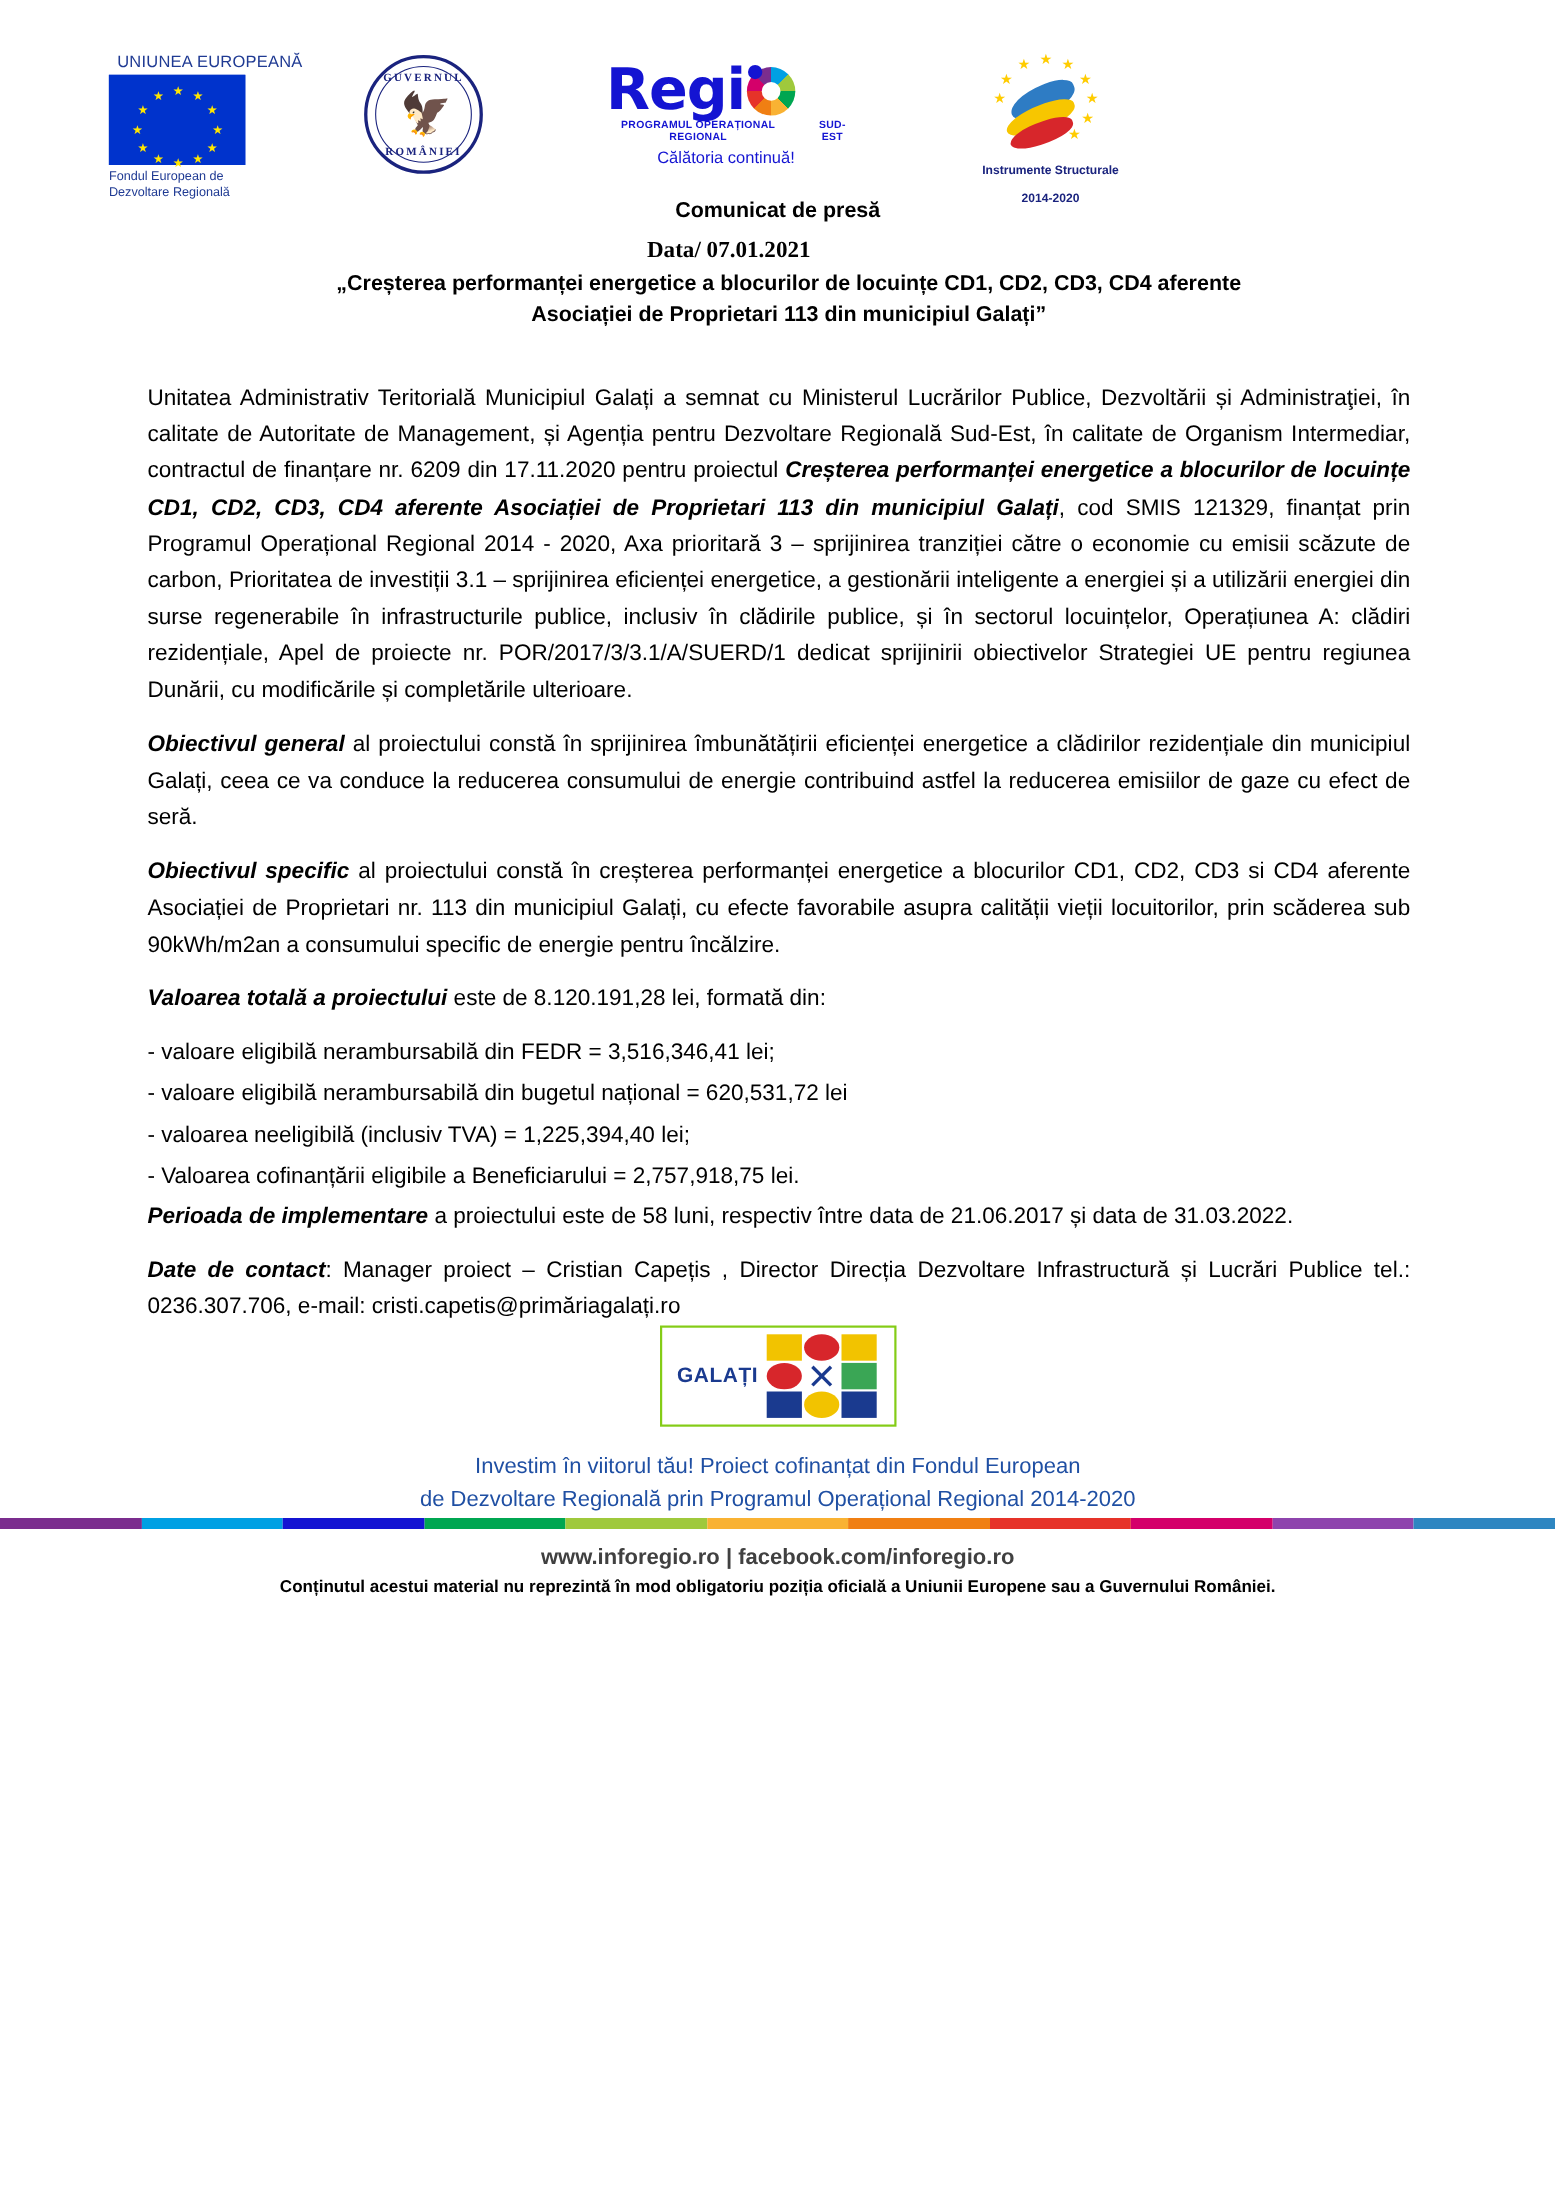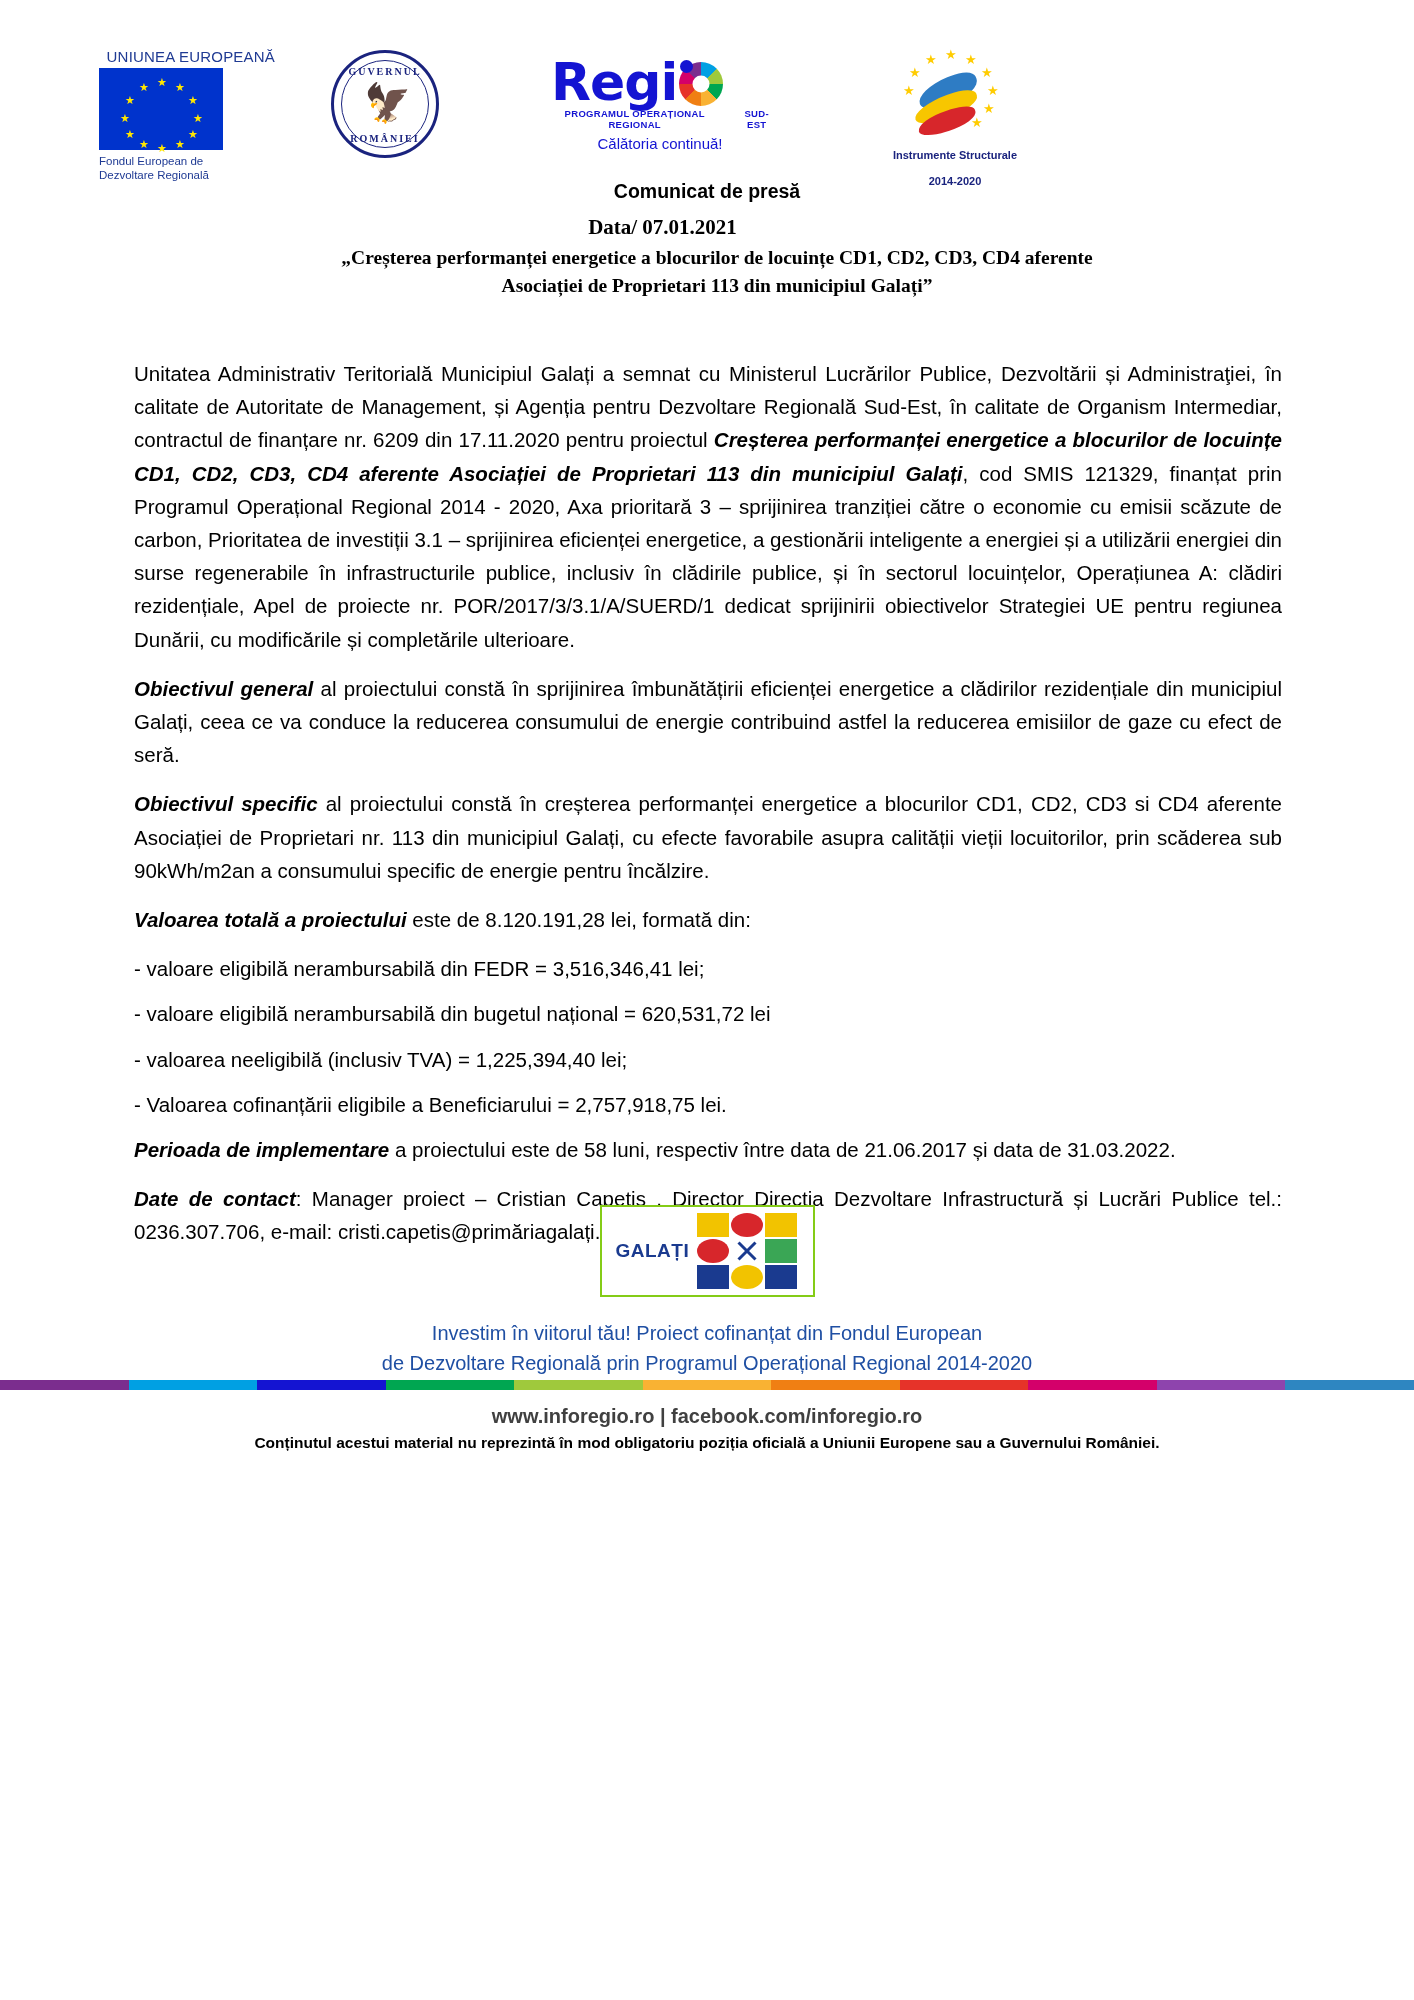--- a/index.html
+++ b/index.html
@@ -161,34 +161,34 @@
     font-family: Liberation Serif, serif;
     font-weight: bold; font-size: 21px;
   }
   .t-launch {
     text-align: center; margin-top: 9px;
     font-family: "Liberation Sans", sans-serif;
     font-weight: bold; font-size: 19.5px;
   }
   .t-proj {
     text-align: center; margin-top: 4px;
-    font-family: Liberation Serif, serif;
+    font-family: Liberation Sans, sans-serif;
     font-weight: bold; font-size: 19.5px; line-height: 1.45;
     padding: 0 140px;
     margin-left: 20px;
   }
 
   
   .body-block {
     position: absolute; top: 345px; left: 134px; width: 1148px;
     font-family: "Liberation Sans", sans-serif;
     font-size: 20.5px; line-height: 1.62;
     text-align: justify; color: #000;
   }
-  .body-block p { margin: 12px 0 4px 0; }
+  .body-block p { margin: 0 0 4px 0; }
   .p-gap { margin-bottom: 16px !important; }
   .bi { font-weight: bold; font-style: italic; }
   .listline { margin: 0; text-align: left; }
 
   
   .galati-wrap {
     position: absolute; top: 1205px; left: 0; right: 0;
     display: flex; justify-content: center;
   }
   .galati-box {

